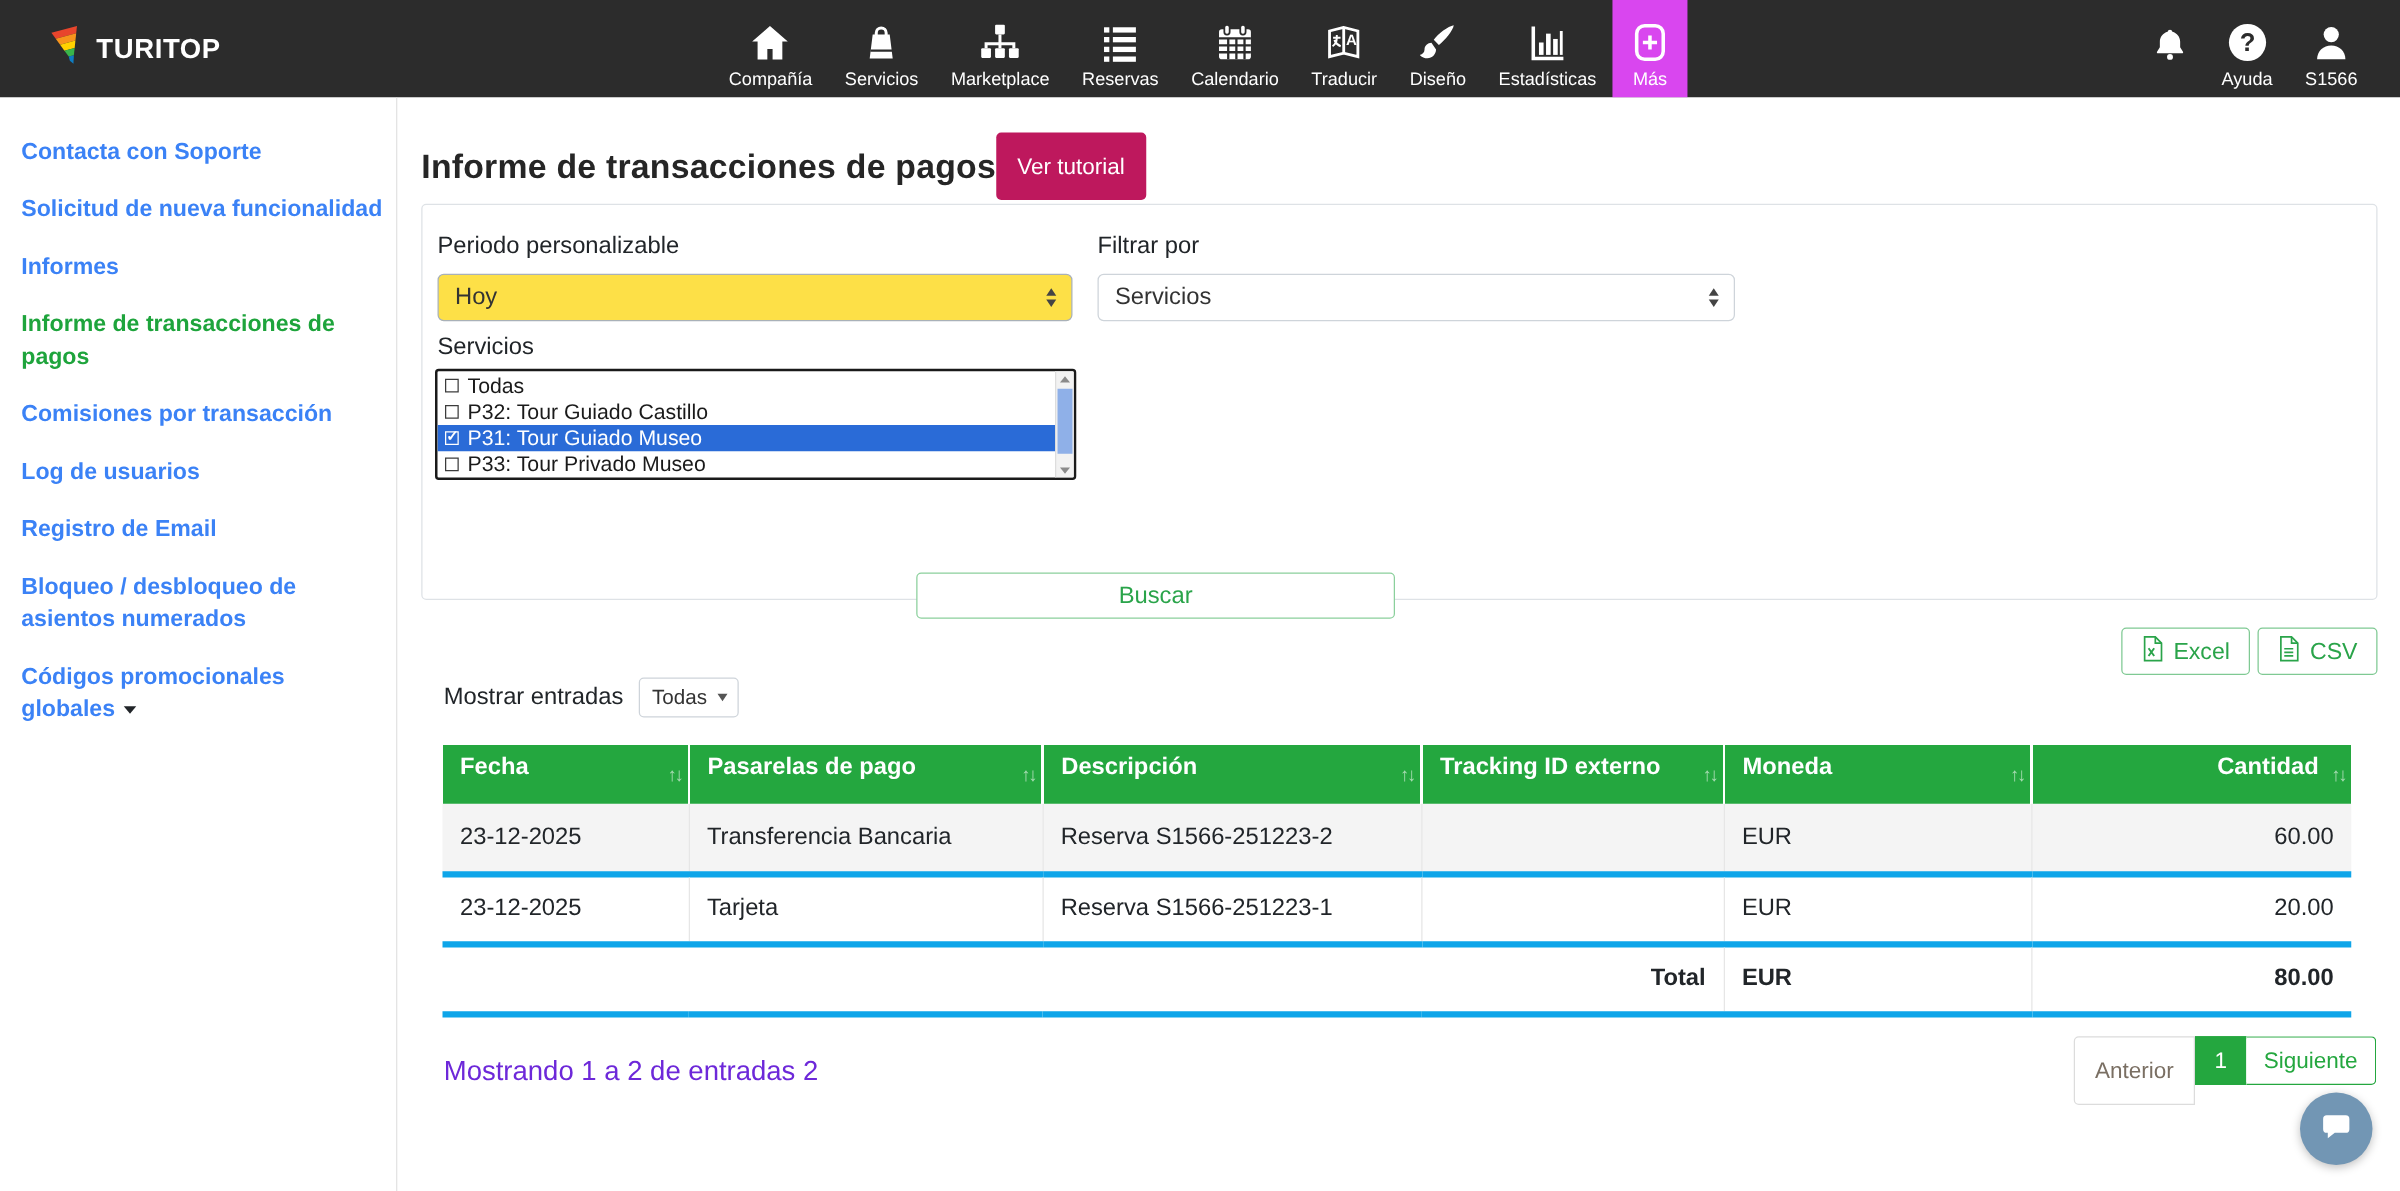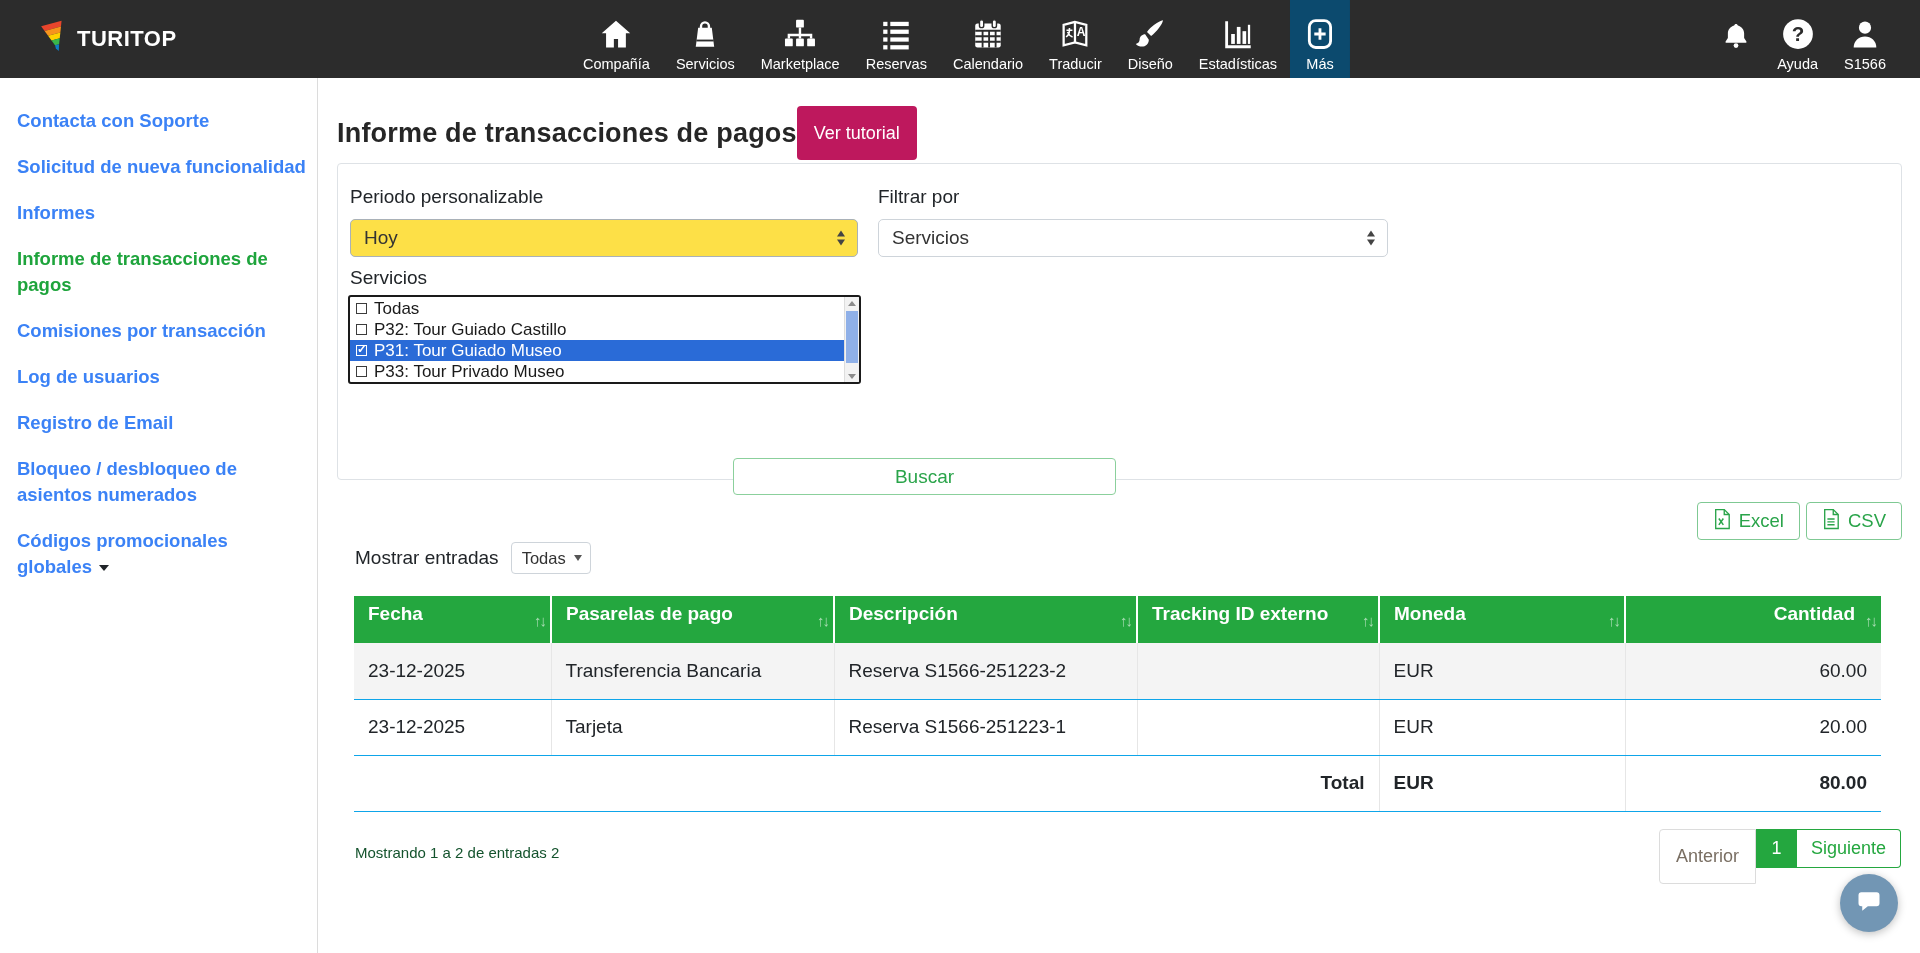--- a/index.html
+++ b/index.html
@@ -8,21 +8,21 @@
     font-family: "Liberation Sans", sans-serif;
     background:#fff; color:#212529; position:relative; overflow:hidden;
   }
 
   
   .navbar { position:absolute; top:0; left:0; width:1920px; height:78px; background:#2c2c2c; }
   .logo { position:absolute; left:38px; top:0; height:78px; display:flex; align-items:center; gap:9px; }
   .logo-text { color:#fff; font-size:22px; font-weight:bold; letter-spacing:.5px; }
   .nav-center { position:absolute; left:50%; top:0; transform:translateX(-50%); height:78px; display:flex; }
   .nav-item { display:flex; flex-direction:column; align-items:center; justify-content:flex-end; padding:8px 13px 6px; cursor:pointer; }
-  .nav-item.active { background:#0c4a6e;text-align:right; }
+  .nav-item.active { background:#d946ef;text-align:right; }
   .nav-icon { height:40px; display:flex; align-items:center; justify-content:center; }
   .nav-label { color:#fff; font-size:14.5px; margin-top:2px; white-space:nowrap; }
   .nav-right { position:absolute; right:30px; top:0; height:78px; display:flex; align-items:flex-end; gap:18px; }
   .nav-right .nav-item { padding:8px 4px 6px; }
   .bell-wrap { padding-bottom:22px !important; }
 
   
   .sidebar { position:absolute; top:78px; left:0; width:318px; bottom:0; background:#fff; border-right:1px solid #dcdcdc; padding-top:20px; }
   .side-item { padding:10px 10px 10px 17px; font-size:18.5px; line-height:26px; color:#3b82f6; cursor:pointer;font-weight:bold; }
   .side-item.active { color:#1ea43c; font-weight:bold; }
@@ -68,28 +68,28 @@
   .sel-small { position:relative; height:32px; min-width:74px; border:1px solid #ced4da; border-radius:4px; background:#fff; font-size:16.5px; color:#333; display:flex; align-items:center; padding:0 24px 0 10px; cursor:pointer; }
   .sel-small .chev { position:absolute; right:8px; top:50%; transform:translateY(-50%); width:0; height:0; border-left:4.5px solid transparent; border-right:4.5px solid transparent; border-top:6px solid #555; }
 
   
   .tx-table { position:absolute; left:36px; top:518px; width:1527px; border-collapse:collapse; table-layout:fixed; }
   .tx-table th { background:#24a73f; color:#fff; font-size:19px; font-weight:bold; text-align:left; height:47px; padding:0 26px 12px 14px; position:relative; border-left:2px solid #fff; cursor:pointer; }
   .tx-table th:first-child { border-left:none; }
   .tx-table th.num { text-align:right; }
   .sort-icon { position:absolute; right:5px; top:50%; transform:translateY(-50%); font-size:15px; color:rgba(255,255,255,.6); letter-spacing:-2px; }
   .sort-icon::after { content:"↑↓"; }
-  .tx-table td { height:56px; font-size:19px; color:#212529; padding:0 14px; border-left:1px solid #e6e6e6; border-bottom:1px solid #0ea5e9; background:#fff; }
+  .tx-table td { height:56px; font-size:19px; color:#212529; padding:0 14px; border-left:1px solid #e6e6e6; border-bottom:5px solid #0ea5e9; background:#fff; }
   .tx-table td:first-child { border-left:none; }
   .tx-table tr.striped td { background:#f4f4f4; }
   .tx-table td.num { text-align:right; }
   .tx-table tr.total-row td { font-weight:bold; background:#fff; }
   .tx-table tr.total-row td.t-label { text-align:right; border-left:none; }
 
-  .summary-text { position:absolute; left:37px; top:766px; font-size:15px; color:#14532d; }
+  .summary-text { position:absolute; left:37px; top:766px; font-size:22px; color:#6d28d9; }
   .pagination { position:absolute; top:751px; left:1341px; height:39px; display:flex; }
   .pg-prev { height:55px; padding:0 16px; display:flex; align-items:center; background:#fff; border:1px solid #dcdcdc; border-radius:4px 0 0 4px; color:#7a6f63; font-size:18px; cursor:pointer; }
   .pg-num { height:39px; width:41px; display:flex; align-items:center; justify-content:center; background:#24a73f; border:1px solid #24a73f; color:#fff; font-size:18px; cursor:pointer; }
   .pg-next { height:39px; padding:0 14px; display:flex; align-items:center; background:#fff; border:1px solid #24a73f; border-left:none; border-radius:0 4px 4px 0; color:#24a73f; font-size:18px; cursor:pointer; }
 
   .chat-fab { position:absolute; right:22px; bottom:21px; width:58px; height:58px; border-radius:50%; background:#7296b4; box-shadow:0 2px 8px rgba(0,0,0,.25); display:flex; align-items:center; justify-content:center; cursor:pointer; }
 </style>
 </head>
 <body>
 

